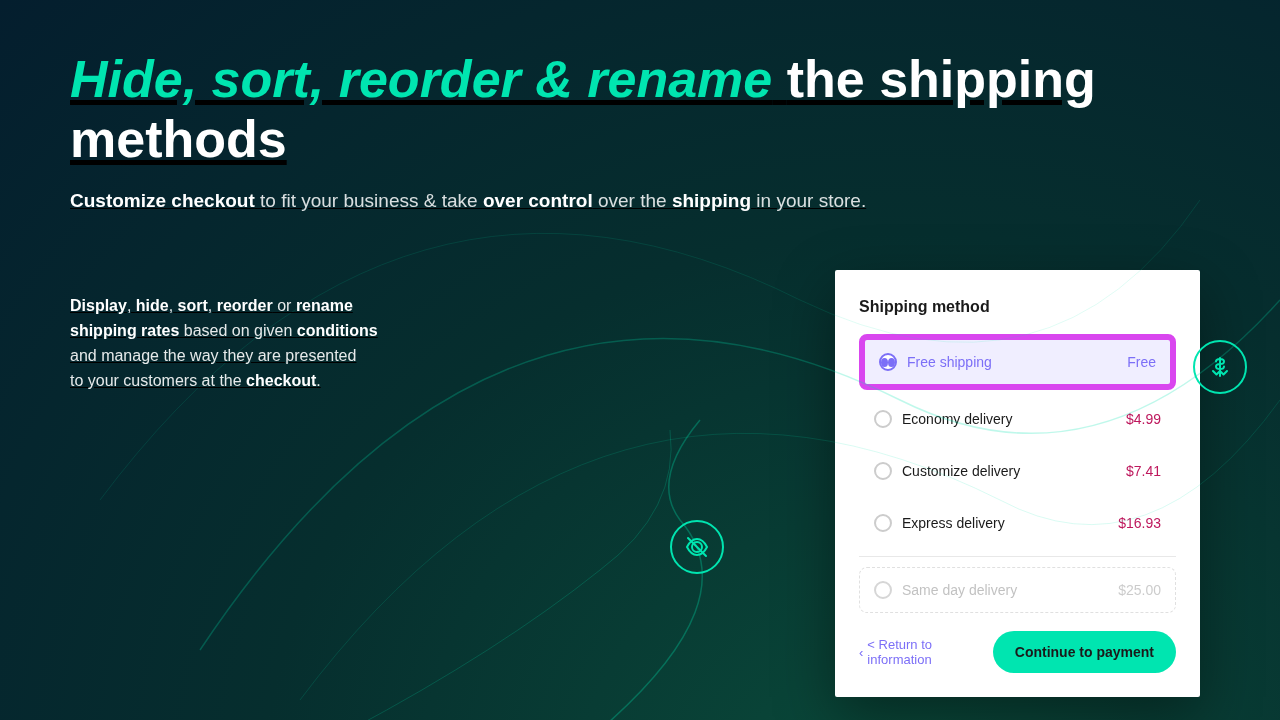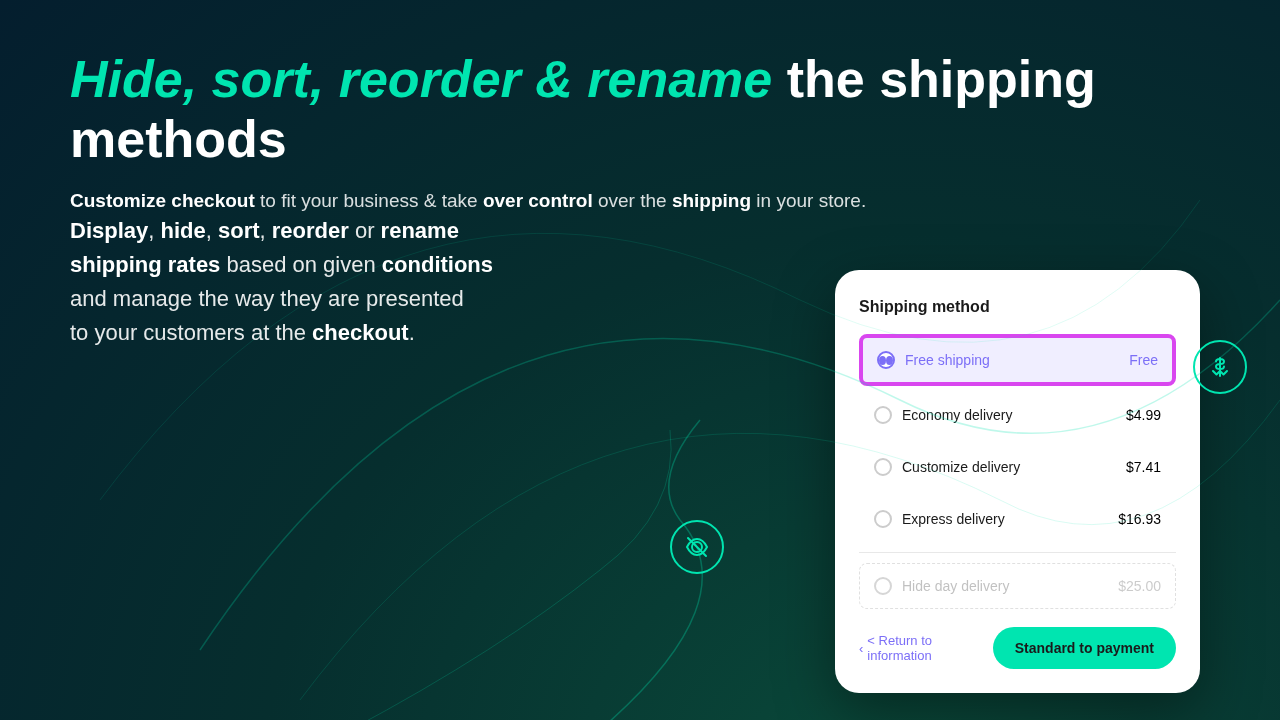--- a/index.html
+++ b/index.html
@@ -28,20 +28,21 @@
       height: 100%;
       z-index: 1;
       pointer-events: none;
     }
 
     .content {
       position: absolute;
       inset: 0;
       z-index: 2;
       padding: 50px 56px 40px 70px;
+      text-decoration: underline;
     }
 
     
     .main-title {
       font-size: 52px;
       font-weight: 700;
       color: white;
       line-height: 1.15;
       margin-bottom: 18px;
     }
@@ -58,39 +59,40 @@
       line-height: 1.4;
     }
 
     .subtitle .bold {
       font-weight: 700;
       color: white;
     }
 
     
     .body-text {
+      margin-top: 80px;
       max-width: 560px;
-      font-size: 22px;
+      font-size: 16px;
       color: rgba(255,255,255,0.9);
       line-height: 1.55;
     }
 
     .body-text .bold {
       font-weight: 700;
       color: white;
     }
 
     
     .shipping-card {
       position: absolute;
       right: 80px;
       top: 270px;
       width: 365px;
       background: white;
-      border-radius: 24px;
+      border-radius: 2px;
       padding: 28px 24px 24px 24px;
       box-shadow: 0 20px 60px rgba(0,0,0,0.4);
     }
 
     .card-title {
       font-size: 16px;
       font-weight: 600;
       color: #1a1a1a;
       margin-bottom: 18px;
     }
@@ -100,21 +102,21 @@
       align-items: center;
       justify-content: space-between;
       padding: 13px 14px;
       border-radius: 8px;
       margin-bottom: 6px;
       cursor: pointer;
     }
 
     .shipping-option.selected {
       background: #f0eeff;
-      border: 4px solid #d946ef;
+      border: 6px solid #d946ef;
     }
 
     .shipping-option.normal {
       background: transparent;
       border: 1px solid transparent;
       align-items: center;
     }
 
     .shipping-option.disabled {
       background: transparent;
@@ -162,21 +164,21 @@
       font-weight: 500;
     }
 
     .option-label.disabled {
       color: #999;
     }
 
     .option-price {
       font-size: 14px;
       font-weight: 500;
-      color: #000000;
+      color: #be185d;
     }
 
     .option-price.selected {
       color: #7c6ff7;
     }
 
     .option-price.disabled {
       color: #aaa;
     }
 
@@ -317,31 +319,31 @@
       <span class="option-label">Express delivery</span>
     </div>
     <span class="option-price">$16.93</span>
   </div>
 
   <div class="card-divider"></div>
 
   <div class="shipping-option disabled">
     <div class="option-left">
       <div class="radio-circle" style="border-color:#bbb;"></div>
-      <span class="option-label disabled">Hide day delivery</span>
+      <span class="option-label disabled">Same day delivery</span>
     </div>
     <span class="option-price disabled">$25.00</span>
   </div>
 
   <div class="card-footer">
     <div class="return-link">
       <span>‹</span>
       <span>&lt; Return to information</span>
     </div>
-    <button class="continue-btn">Standard to payment</button>
+    <button class="continue-btn">Continue to payment</button>
   </div>
 </div>
 
 <div class="float-icon float-icon-dollar">
   <svg width="28" height="28" viewBox="0 0 28 28" fill="none" xmlns="http://www.w3.org/2000/svg">
     <path d="M14 5v18M10 8.5c0-1.5 1.8-2.5 4-2.5s4 1 4 2.5-1.8 2.5-4 2.5-4 1-4 2.5 1.8 2.5 4 2.5 4-1 4-2.5" stroke="#00e5b0" stroke-width="2" stroke-linecap="round"></path>
     <path d="M7 18l3.5 3.5L14 18l3.5 3.5L21 18" stroke="#00e5b0" stroke-width="2" stroke-linecap="round" stroke-linejoin="round"></path>
   </svg>
 </div>
 

